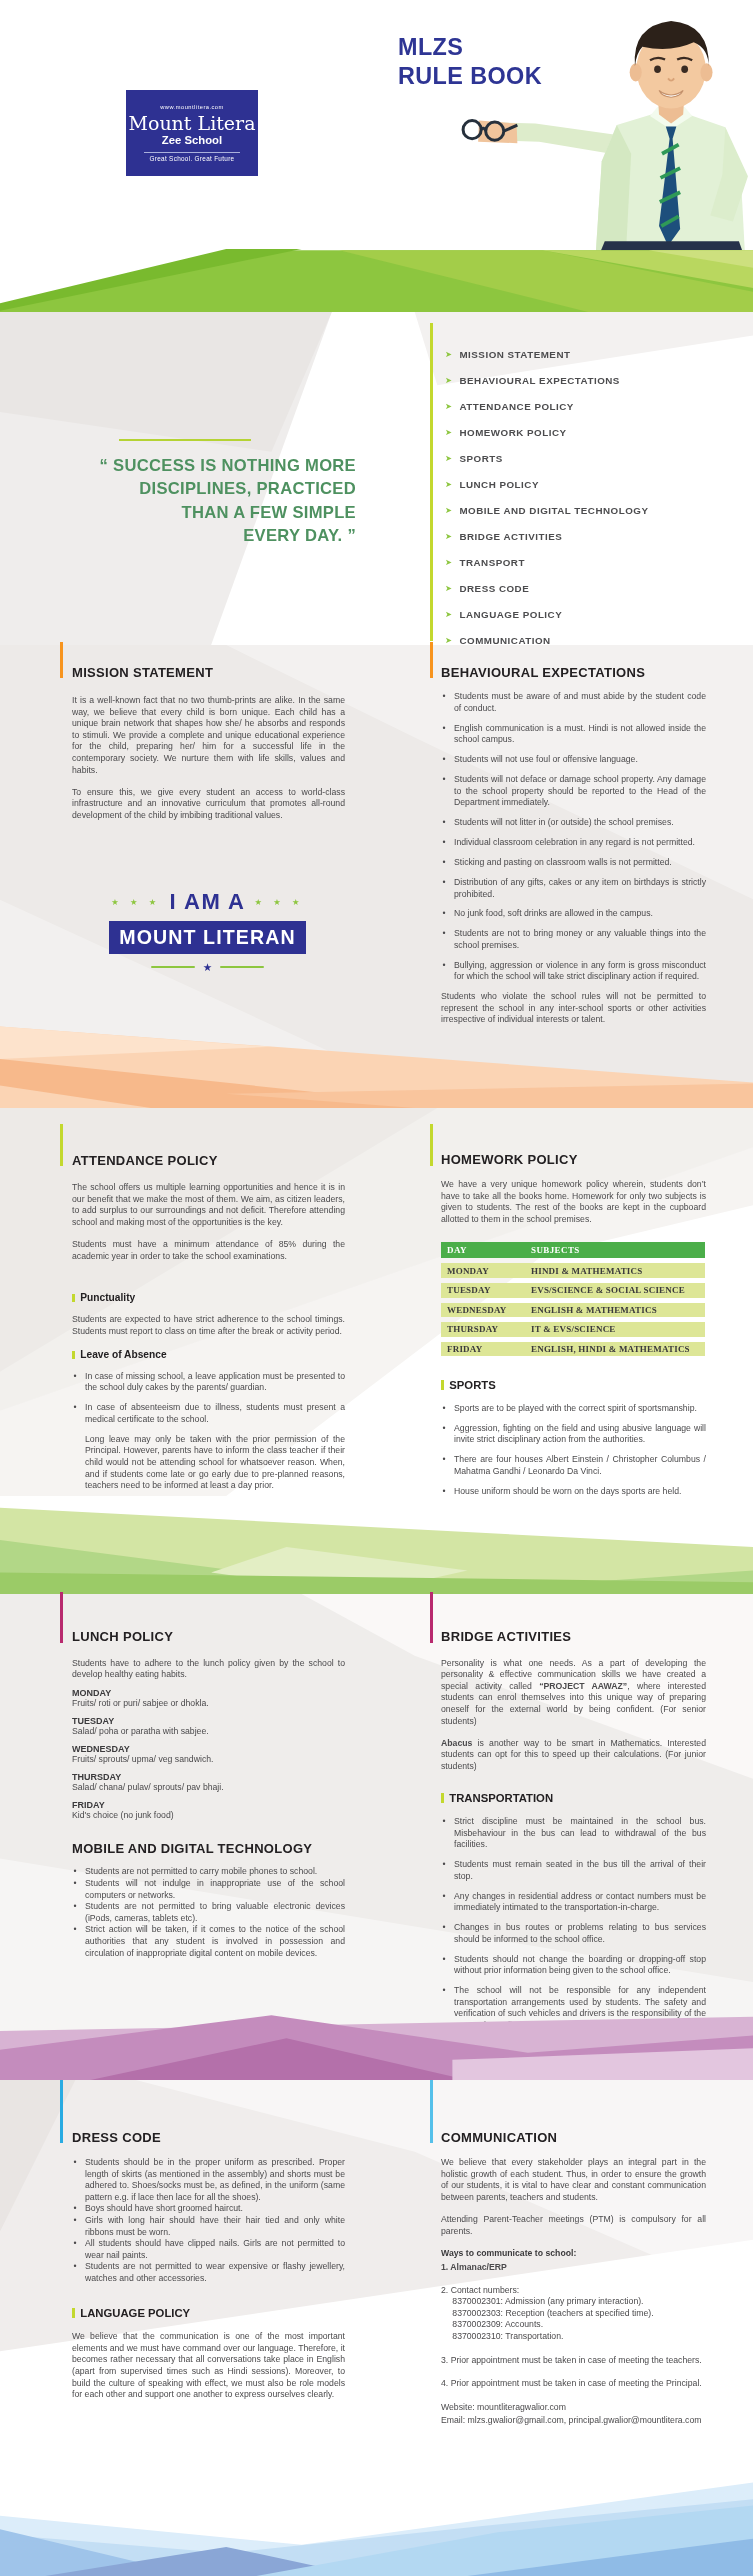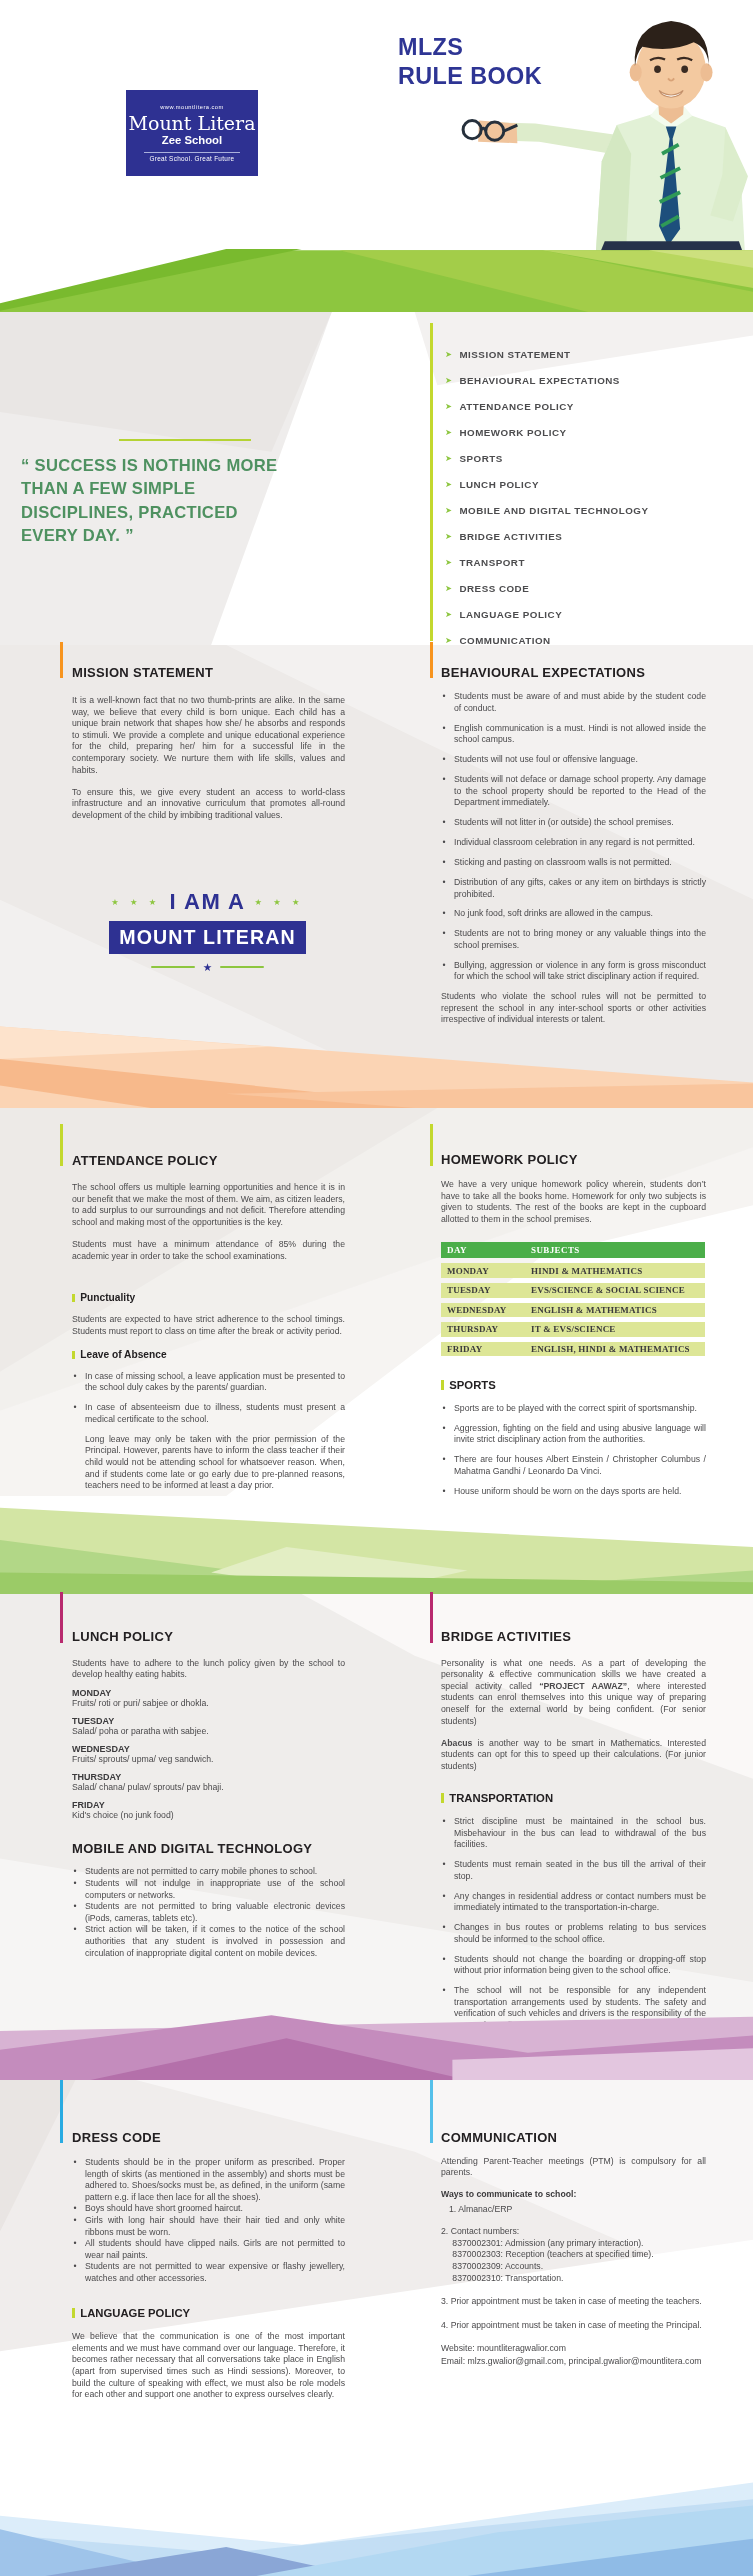--- a/index.html
+++ b/index.html
@@ -40,21 +40,21 @@
   .bullets .item:before{content:"\2022";position:absolute;left:1.5px;top:0;}
   .bullets.tight .item{margin-bottom:0;}
   
   .toc-line{left:430px;top:323px;width:3px;height:318px;background:#c3d82e;}
   .toc{left:445px;top:341px;width:286px;list-style:none;margin:0;padding:0;}
   .toc li{display:flex;align-items:center;height:26px;}
   .toc .arr{color:#8dc63f;font-size:8.3px;margin-right:7.5px;}
   .toc .lbl{font-size:9.8px;font-weight:bold;color:#4c4c4e;letter-spacing:0.5px;}
   
   .q-line{left:119px;top:439px;width:132px;height:2.3px;background:#b5d334;}
-  .quote{left:21px;top:454px;width:335px;text-align:left;font-size:16.6px;line-height:23.4px;
+  .quote{left:21px;top:454px;width:335px;text-align:right;font-size:16.6px;line-height:23.4px;
          font-weight:800;color:#4e9160;letter-spacing:0.3px;}
   
   .banner{left:72px;top:889px;width:271px;text-align:center;}
   .banner .row1{display:flex;align-items:center;justify-content:center;gap:9px;}
   .banner .stars{color:#8dc63f;font-size:8.3px;letter-spacing:4.5px;}
   .banner .iam{color:#2e3192;font-size:22px;font-weight:800;letter-spacing:1.5px;}
   .ribbon{position:relative;margin:6px auto 0 auto;width:197px;height:33px;background:#2e3192;
           display:flex;align-items:center;justify-content:center;}
   .ribbon:before,.ribbon:after{content:"";position:absolute;top:4.5px;width:19.6px;height:33px;background:#272c85;z-index:-1;}
   .ribbon:before{left:-15px;clip-path:polygon(0 0,100% 0,100% 100%,0 100%,42% 50%);}
@@ -154,22 +154,22 @@
   <div class="abs" style="left:0;top:312px;width:754px;height:333px;">
     <div class="facet" style="background:#efedec;clip-path:polygon(0 0,44% 0,28% 100%,0 100%);"></div>
     <div class="facet" style="background:#e9e6e4;clip-path:polygon(0 0,44% 0,36% 42%,0 30%);"></div>
     <div class="facet" style="background:#f3f1f0;clip-path:polygon(55% 0,100% 0,100% 7%,58% 22%);"></div>
   </div>
 
   <div class="abs q-line"></div>
   <div class="abs quote" data-repeat="quote.lines">
 
   <div>“ SUCCESS IS NOTHING MORE</div>
+      <div>DISCIPLINES, PRACTICED</div>
       <div>THAN A FEW SIMPLE</div>
-      <div>DISCIPLINES, PRACTICED</div>
       <div>EVERY DAY. ”</div>
     </div>
 
   <div class="abs toc-line"></div>
   <ul class="abs toc" data-repeat="toc.items">
 
       <li>
         <span class="arr">➤</span>
         <span class="lbl">MISSION STATEMENT</span>
       </li>
@@ -465,23 +465,24 @@
     <div class="sub-h" style="margin-top:22.6px;font-size:11.3px;">
       <span class="marker" style="background:#c3d82e;height:9.8px;"></span>
       <span>LANGUAGE POLICY</span>
     </div>
     <p class="body-t" style="margin:12px 0 0 0;">We believe that the communication is one of the most important elements and we must have command over our language. Therefore, it becomes rather necessary that all conversations take place in English (apart from supervised times such as Hindi sessions). Moreover, to build the culture of speaking with effect, we must also be role models for each other and support one another to express ourselves clearly.</p>
   </div>
 
   <div class="abs bar" style="left:430px;top:2080px;height:63px;background:#55c0ea;"></div>
   <div class="abs colR" style="top:2130px;">
     <div class="sec-h">COMMUNICATION</div>
+    <p class="body-t" style="margin:12px 0 0 0;">We believe that every stakeholder plays an integral part in the holistic growth of each student. Thus, in order to ensure the growth of our students, it is vital to have clear and constant communication between parents, teachers and students.</p>
     <p class="body-t mt14" style="margin-bottom:0;">Attending Parent-Teacher meetings (PTM) is compulsory for all parents.</p>
     <p class="body-t mt14" style="margin-bottom:0;font-weight:bold;color:#3b3a3c;">Ways to communicate to school:</p>
-    <p class="body-t" style="margin:3px 0 0 8px;">1.   Almanac/ERP</p>
+    <p class="body-t" style="margin:3px 0 0 0;font-weight:bold;">1.   Almanac/ERP</p>
     <p class="body-t mt14" style="margin-bottom:0;">2.   Contact numbers:</p>
     <div class="body-t contact-ind" data-repeat="communication.contact_numbers">
 
     <div>8370002301: Admission (any primary interaction).</div>
         <div>8370002303: Reception (teachers at specified time).</div>
         <div>8370002309: Accounts.</div>
         <div>8370002310: Transportation.</div>
       </div>
     <p class="body-t" style="margin:12px 0 0 0;">3.   Prior appointment must be taken in case of meeting the teachers.</p>
     <p class="body-t" style="margin:12px 0 0 0;">4.   Prior appointment must be taken in case of meeting the Principal.</p>

